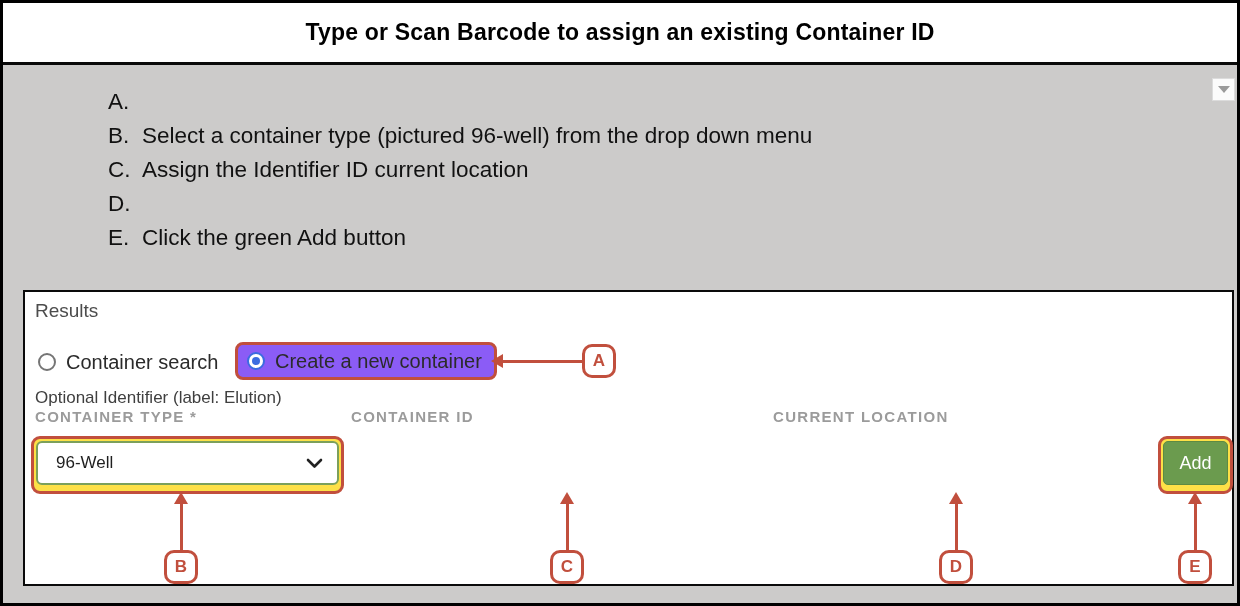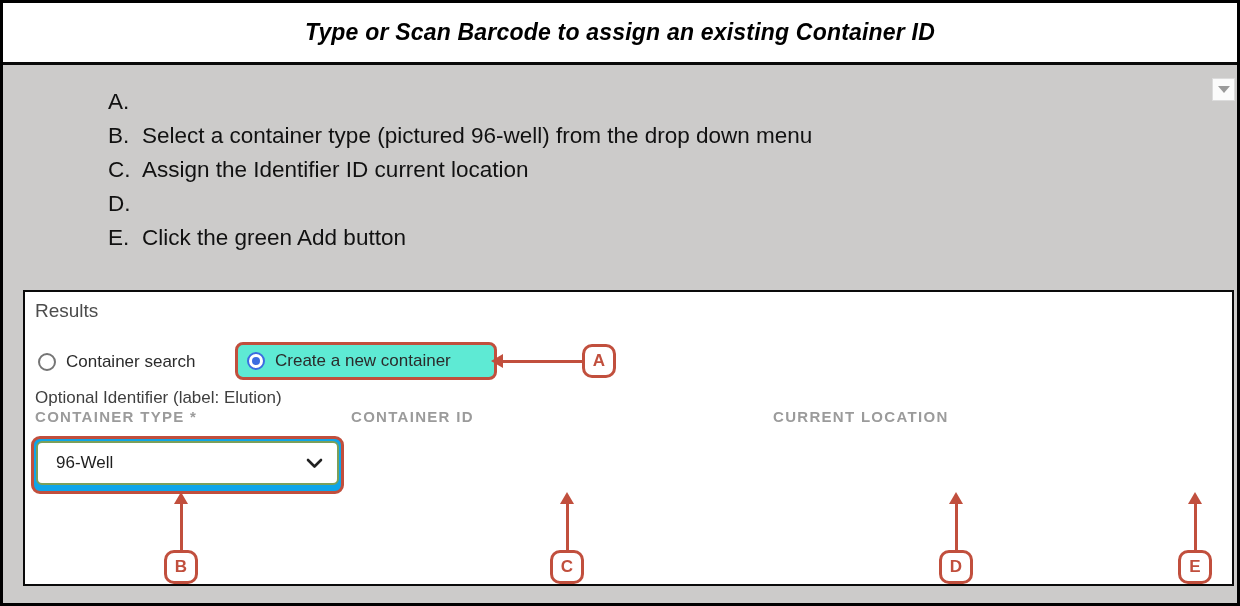--- a/index.html
+++ b/index.html
@@ -8,49 +8,49 @@
     --select-green:#7BA05B;
     --radio-blue:#3B6CE0;
     --bg-gray:#cccbca;
   }
   *{box-sizing:border-box;margin:0;padding:0;}
   body{font-family:"Liberation Sans",sans-serif;background:#fff;}
   .screen{position:relative;width:1240px;height:606px;background:var(--bg-gray);
           border:3px solid #000;overflow:hidden;}
   
   .header{position:absolute;left:0;top:0;width:100%;height:62px;background:#fff;
-          border-bottom:3px solid #0a0a0a;display:flex;align-items:center;justify-content:center;font-style:italic;}
+          border-bottom:3px solid #0a0a0a;display:flex;align-items:center;justify-content:center;}
   .header-title{font-size:23px;font-weight:bold;color:#000;letter-spacing:.2px;}
   
   .collapse-btn{position:absolute;left:1209px;top:75px;width:23px;height:23px;background:#fbfbfb;
           border:1px solid #dcdcdc;display:flex;align-items:center;justify-content:center;cursor:pointer;}
   .tri-down{width:0;height:0;border-left:6px solid transparent;border-right:6px solid transparent;
           border-top:7px solid #9a9a9a;}
   
   .instructions{position:absolute;left:105px;top:82px;}
   .instr-line{display:flex;line-height:34px;font-size:22.5px;color:#111;}
   .instr-letter{width:34px;flex:0 0 34px;}
   
   .panel{position:absolute;left:20px;top:287px;width:1211px;height:296px;background:#fff;
          border:2px solid #0a0a0a;}
   .panel-title{position:absolute;left:10px;top:8px;font-size:19px;color:#4c4c4c;}
   .radio-group{position:absolute;left:13px;top:52px;height:36px;display:flex;align-items:center;gap:10px;}
   .radio{width:18px;height:18px;border-radius:50%;border:2px solid #757575;background:#fff;flex:0 0 18px;}
   .radio.selected{border:2px solid var(--radio-blue);position:relative;}
   .radio.selected::after{content:"";position:absolute;left:3px;top:3px;width:8px;height:8px;
          border-radius:50%;background:var(--radio-blue);}
-  .radio-label{font-size:17px;color:#2b2b2b;white-space:nowrap;}
+  .radio-label{font-size:20px;color:#2b2b2b;white-space:nowrap;}
   .create-box{position:absolute;left:210px;top:50px;width:262px;height:38px;
          border:3px solid var(--callout-red);border-radius:8px;display:flex;align-items:center;
-         gap:10px;padding-left:9px;background:#5eead4;}
+         gap:10px;padding-left:9px;background:#8b5cf6;}
   .caption{position:absolute;left:10px;top:96px;font-size:17px;color:#3f3f3f;}
   .field-label{position:absolute;top:116px;font-size:15px;font-weight:bold;letter-spacing:1.3px;
          color:#9b9b9b;white-space:nowrap;}
   .ring{position:absolute;top:144px;height:58px;border:3px solid var(--callout-red);
-         border-radius:9px;padding:2px;background:#0ea5e9;}
+         border-radius:9px;padding:2px;background:#fde047;}
   .field-inner{width:100%;height:44px;border:none;background:#fff;font-family:"Liberation Sans",sans-serif;
          font-size:17px;color:#1f1f1f;padding-left:18px;border-radius:5px;outline:none;}
   .select-inner{width:100%;height:44px;border:2px solid var(--select-green);border-radius:6px;
          display:flex;align-items:center;justify-content:space-between;padding:0 14px 0 18px;
          font-size:17px;color:#1f1f1f;background:#fff;cursor:pointer;}
   .add-btn{width:100%;height:44px;background:var(--add-green);border:1px solid #5d8a42;border-radius:5px;
          color:#fff;font-size:18px;font-family:"Liberation Sans",sans-serif;display:flex;
          align-items:center;justify-content:center;cursor:pointer;}
   
   .badge{position:absolute;width:34px;height:34px;border:3px solid var(--callout-red);border-radius:10px;
@@ -126,20 +126,23 @@
       <div class="select-inner">
         <span>96-Well</span>
         <svg class="chev" width="17" height="11" viewBox="0 0 17 11">
           <polyline points="2,2 8.5,8.5 15,2" fill="none" stroke="#222" stroke-width="2.6" stroke-linecap="round" stroke-linejoin="round"></polyline>
         </svg>
       </div>
     </div>
 
 
 
+    <div class="ring" style="left:1133px;width:75px;">
+      <button class="add-btn">Add</button>
+    </div>
 
     <span class="arrow-up" style="left:149px;top:200px;"></span>
     <span class="v-line" style="left:154.5px;top:211px;height:47px;"></span>
     <div class="badge" style="left:139px;top:258px;">B</div>
 
     <span class="arrow-up" style="left:535px;top:200px;"></span>
     <span class="v-line" style="left:540.5px;top:211px;height:47px;"></span>
     <div class="badge" style="left:525px;top:258px;">C</div>
 
     <span class="arrow-up" style="left:924px;top:200px;"></span>

